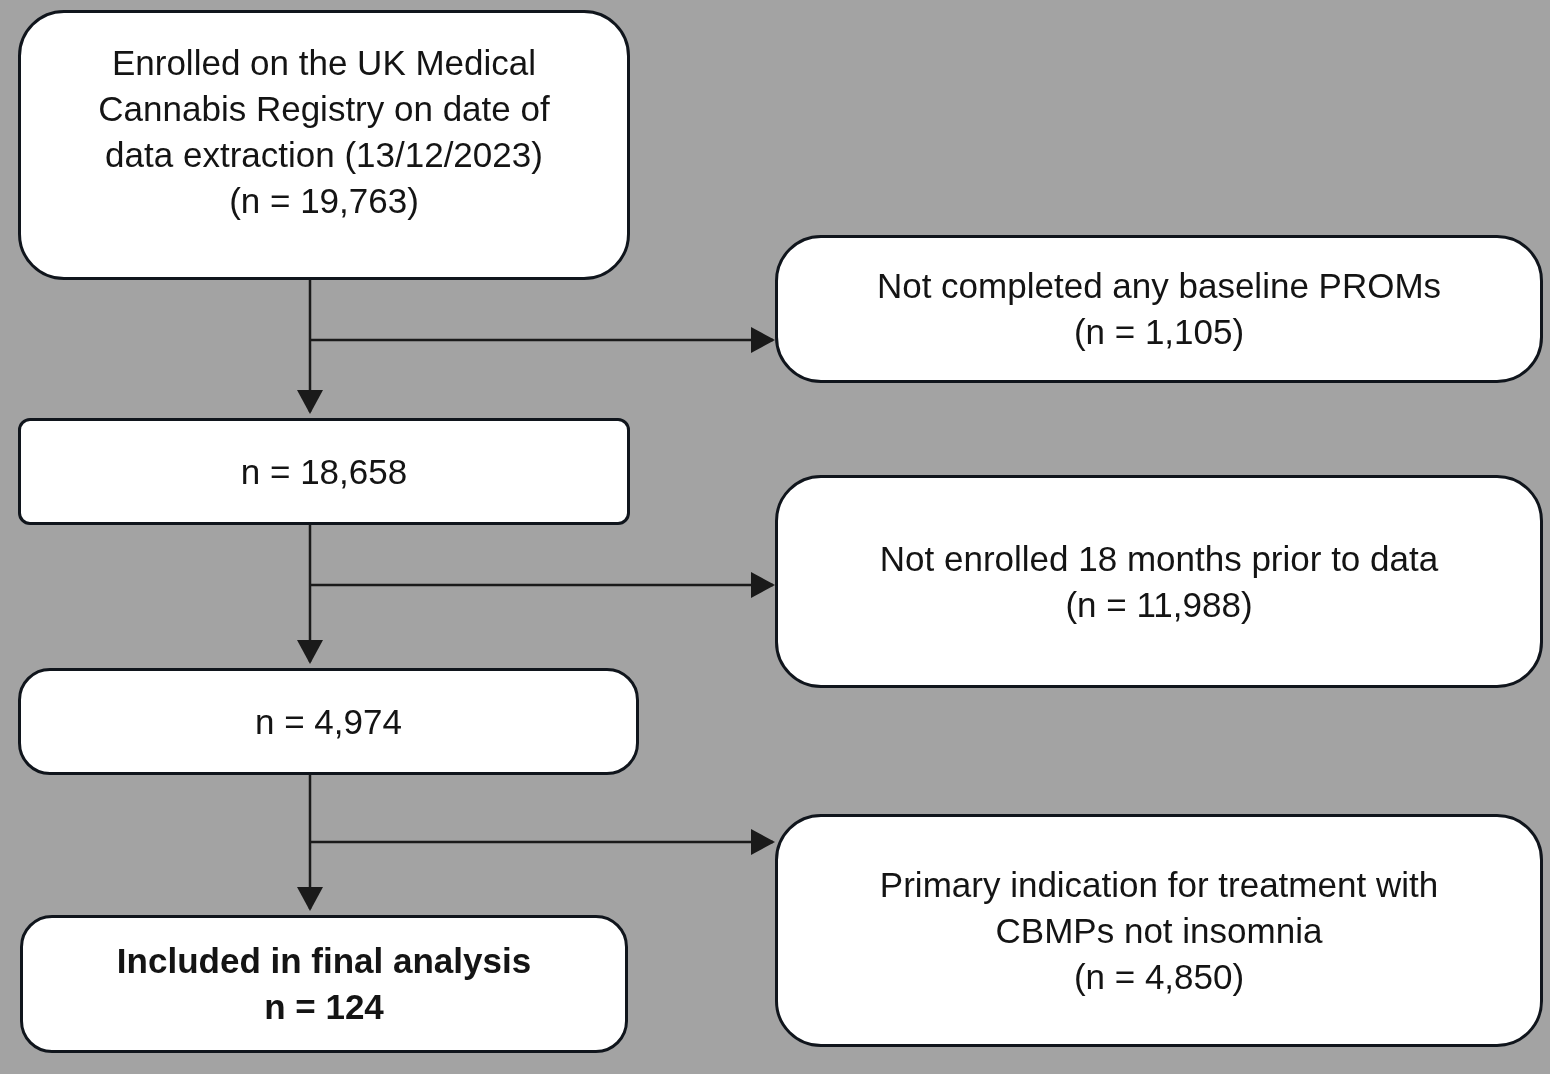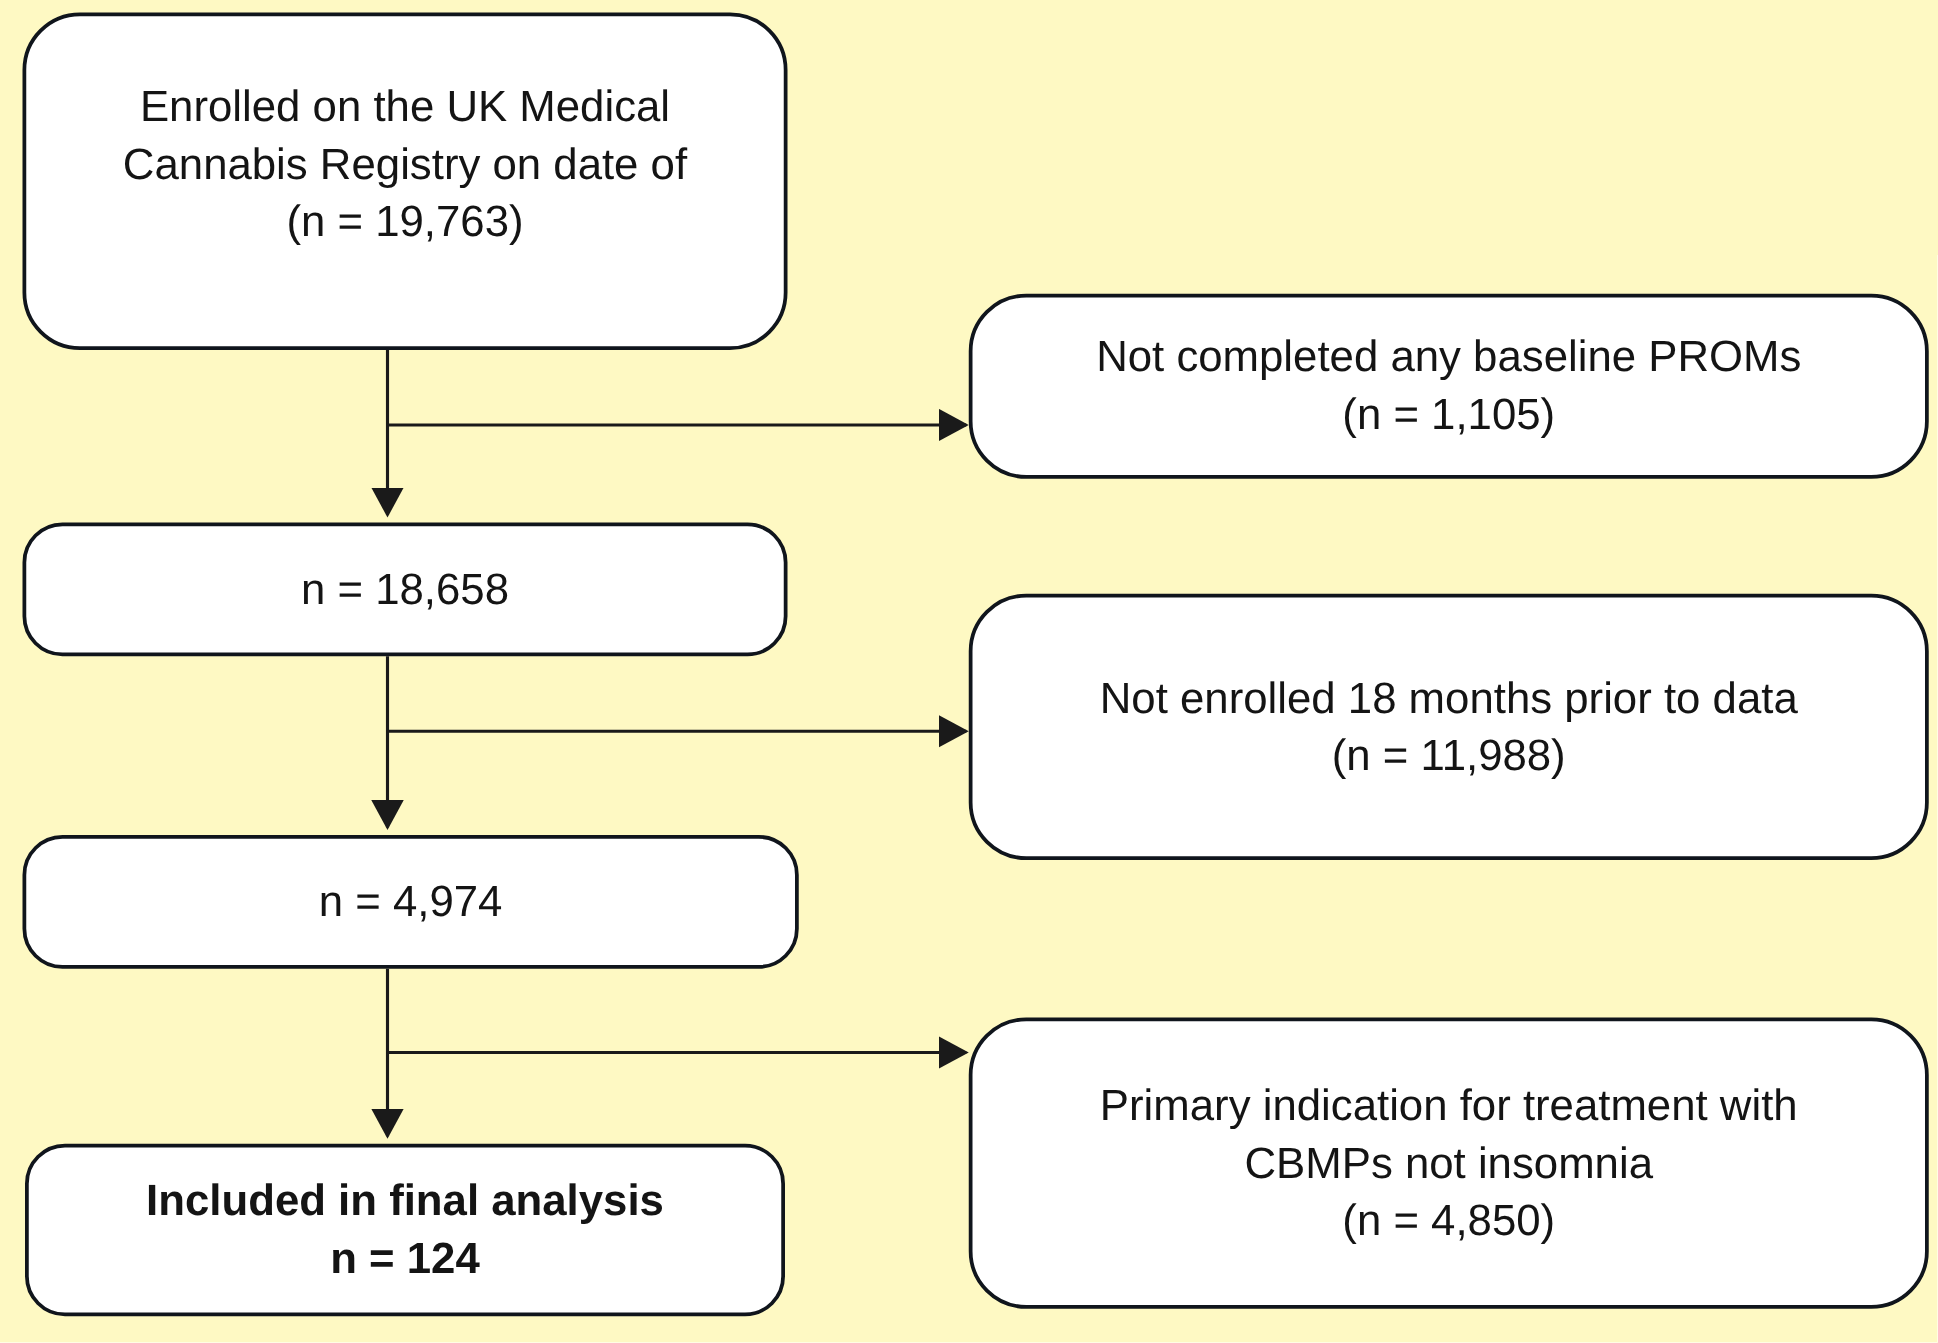--- a/index.html
+++ b/index.html
@@ -4,21 +4,21 @@
 <style>
   html, body {
     margin: 0;
     padding: 0;
     background: #ffffff;
   }
   .canvas {
     position: relative;
     width: 1550px;
     height: 1074px;
-    background: #fef9c3;
+    background: #a3a3a3;
     font-family: "Liberation Sans", sans-serif;
     color: #141414;
     overflow: hidden;
   }
   .connectors {
     position: absolute;
     left: 0;
     top: 0;
     width: 1550px;
     height: 1074px;
@@ -42,21 +42,21 @@
   
   .b-enrolled {
     left: 18px; top: 10px;
     width: 612px; height: 270px;
     border-radius: 46px;
     padding-bottom: 26px;
   }
   .b-n18658 {
     left: 18px; top: 418px;
     width: 612px; height: 107px;
-    border-radius: 32px;
+    border-radius: 12px;
   }
   .b-n4974 {
     left: 18px; top: 668px;
     width: 621px; height: 107px;
     border-radius: 32px;
   }
   .b-final {
     left: 20px; top: 915px;
     width: 608px; height: 138px;
     border-radius: 32px;
@@ -98,20 +98,21 @@
     <line x1="310" y1="775" x2="310" y2="909" stroke="#1a1a1a" stroke-width="2.5" marker-end="url(#arrowhead)"></line>
 
     <line x1="310" y1="340" x2="773" y2="340" stroke="#1a1a1a" stroke-width="2.5" marker-end="url(#arrowhead)"></line>
     <line x1="310" y1="585" x2="773" y2="585" stroke="#1a1a1a" stroke-width="2.5" marker-end="url(#arrowhead)"></line>
     <line x1="310" y1="842" x2="773" y2="842" stroke="#1a1a1a" stroke-width="2.5" marker-end="url(#arrowhead)"></line>
   </svg>
 
   <div class="box b-enrolled">
     <div class="line">Enrolled on the UK Medical</div>
     <div class="line">Cannabis Registry on date of</div>
+    <div class="line">data extraction (13/12/2023)</div>
     <div class="line">(n = 19,763)</div>
   </div>
 
   <div class="box b-n18658">
     <div class="line">n = 18,658</div>
   </div>
 
   <div class="box b-n4974">
     <div class="line">n = 4,974</div>
   </div>

